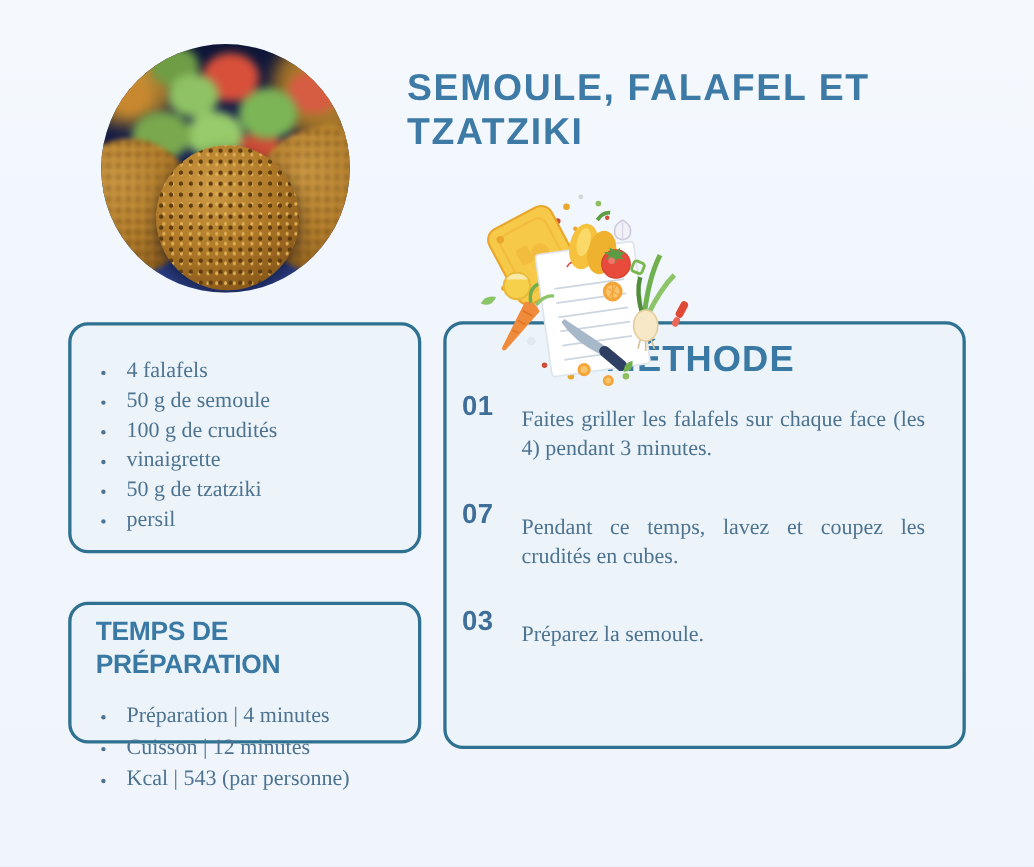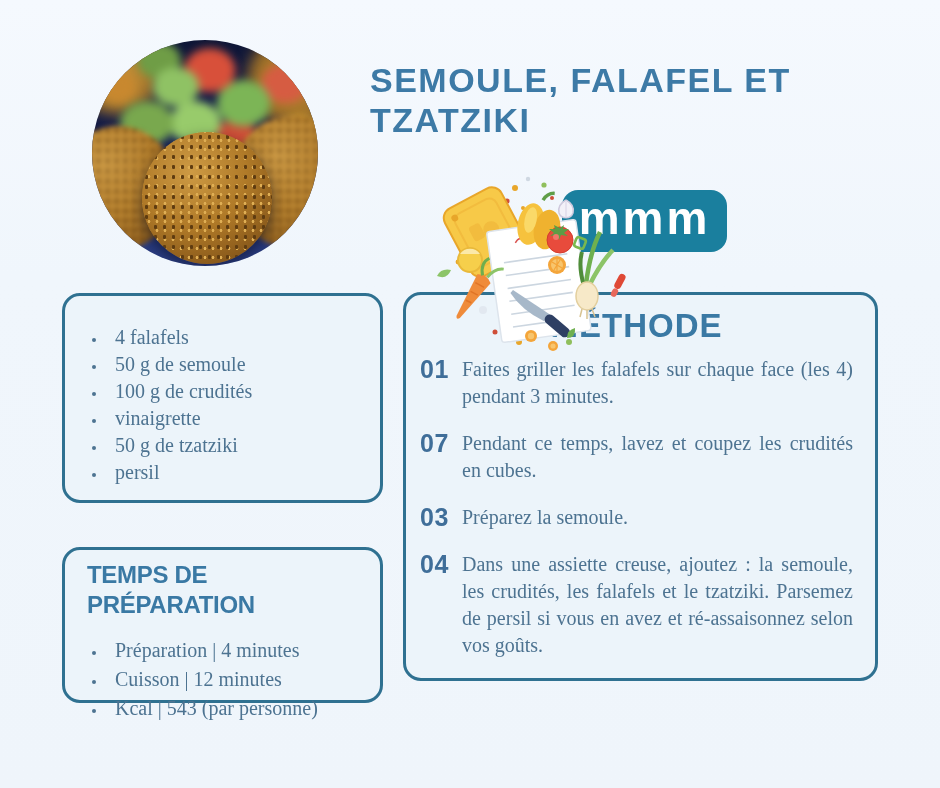--- a/index.html
+++ b/index.html
@@ -56,38 +56,38 @@
   .illustration{position:absolute;left:423px;top:170px;width:214px;height:184px;z-index:3;}
   
   .box{
     position:absolute;box-sizing:border-box;background:#ecf4fa;
     border:3px solid #2f7191;border-radius:18px;
   }
   .box h2{
     margin:0;color:#3a79a4;font-weight:bold;font-size:24px;line-height:1.25;letter-spacing:-0.3px;
   }
   .box-ingredients{left:62px;top:293px;width:321px;height:210px;padding:12px 18px 8px 22px;}
-  .box-prep{left:62px;top:547px;width:321px;height:156px;padding:10px 18px 8px 22px;}
+  .box-prep{left:62px;top:547px;width:321px;height:129px;padding:10px 18px 8px 22px;}
   .box ul{margin:16px 0 0;padding-left:20px;}
   .box li{
     font-family:"Liberation Serif","DejaVu Serif",serif;
     font-size:20px;line-height:27px;color:#4d7391;padding-left:8px;
   }
   .box-prep li{line-height:29px;}
   .box li::marker{color:#4d7391;font-size:0.72em;}
   .box-method{left:403px;top:292px;width:475px;height:389px;padding:8px 22px 8px 14px;z-index:1;}
   .box-method h2{text-align:center;font-size:33px;letter-spacing:1px;margin:2px 0 10px;}
   .steps{margin-top:4px;}
   .step{display:flex;gap:5px;margin-bottom:20px;}
   .step:last-child{margin-bottom:0;}
   .step .num{
     flex:0 0 37px;font-weight:bold;font-size:25px;line-height:27px;color:#3f6e99;letter-spacing:0.5px;
   }
   .step p{
-    margin:0;font-family:"Liberation Serif","DejaVu Serif",serif;
+    margin:12px;font-family:"Liberation Serif","DejaVu Serif",serif;
     font-size:20px;line-height:27px;color:#4d7391;text-align:justify;
   }
 </style>
 </head>
 <body>
 
 <div class="canvas">
 
   <div class="photo">
     <div class="bg-blob tl"></div>
@@ -96,23 +96,20 @@
     <div class="falafel f-left"></div>
     <div class="falafel f-right"></div>
     <div class="falafel f-center"></div>
   </div>
 
   <h1 class="title">
     <span>SEMOULE, FALAFEL ET</span>
     <span>TZATZIKI</span>
   </h1>
 
-  <div class="logo">
-    <span>mmm</span>
-  </div>
 
   <svg class="illustration" viewBox="0 0 214 184" xmlns="http://www.w3.org/2000/svg">
 
     <g>
       <circle cx="92" cy="18" r="3" fill="#e8a62a"></circle>
       <circle cx="105" cy="9" r="2.2" fill="#cfd8e2"></circle>
       <circle cx="84" cy="31" r="2.6" fill="#cf4e37"></circle>
       <circle cx="121" cy="15" r="2.6" fill="#8fbf5c"></circle>
       <circle cx="70" cy="44" r="2.2" fill="#dfe7f0"></circle>
       <circle cx="61" cy="27" r="3" fill="#f0c043"></circle>
@@ -253,20 +250,16 @@
         <div class="step">
           <span class="num">07</span>
           <p>Pendant ce temps, lavez et coupez les crudités en cubes.</p>
         </div>
 
         <div class="step">
           <span class="num">03</span>
           <p>Préparez la semoule.</p>
         </div>
 
-        <div class="step">
-          <span class="num">04</span>
-          <p>Dans une assiette creuse, ajoutez : la semoule, les crudités, les falafels et le tzatziki. Parsemez de persil si vous en avez et ré-assaisonnez selon vos goûts.</p>
-        </div>
       </div>
   </section>
 
 </div>
 
 </body></html>

